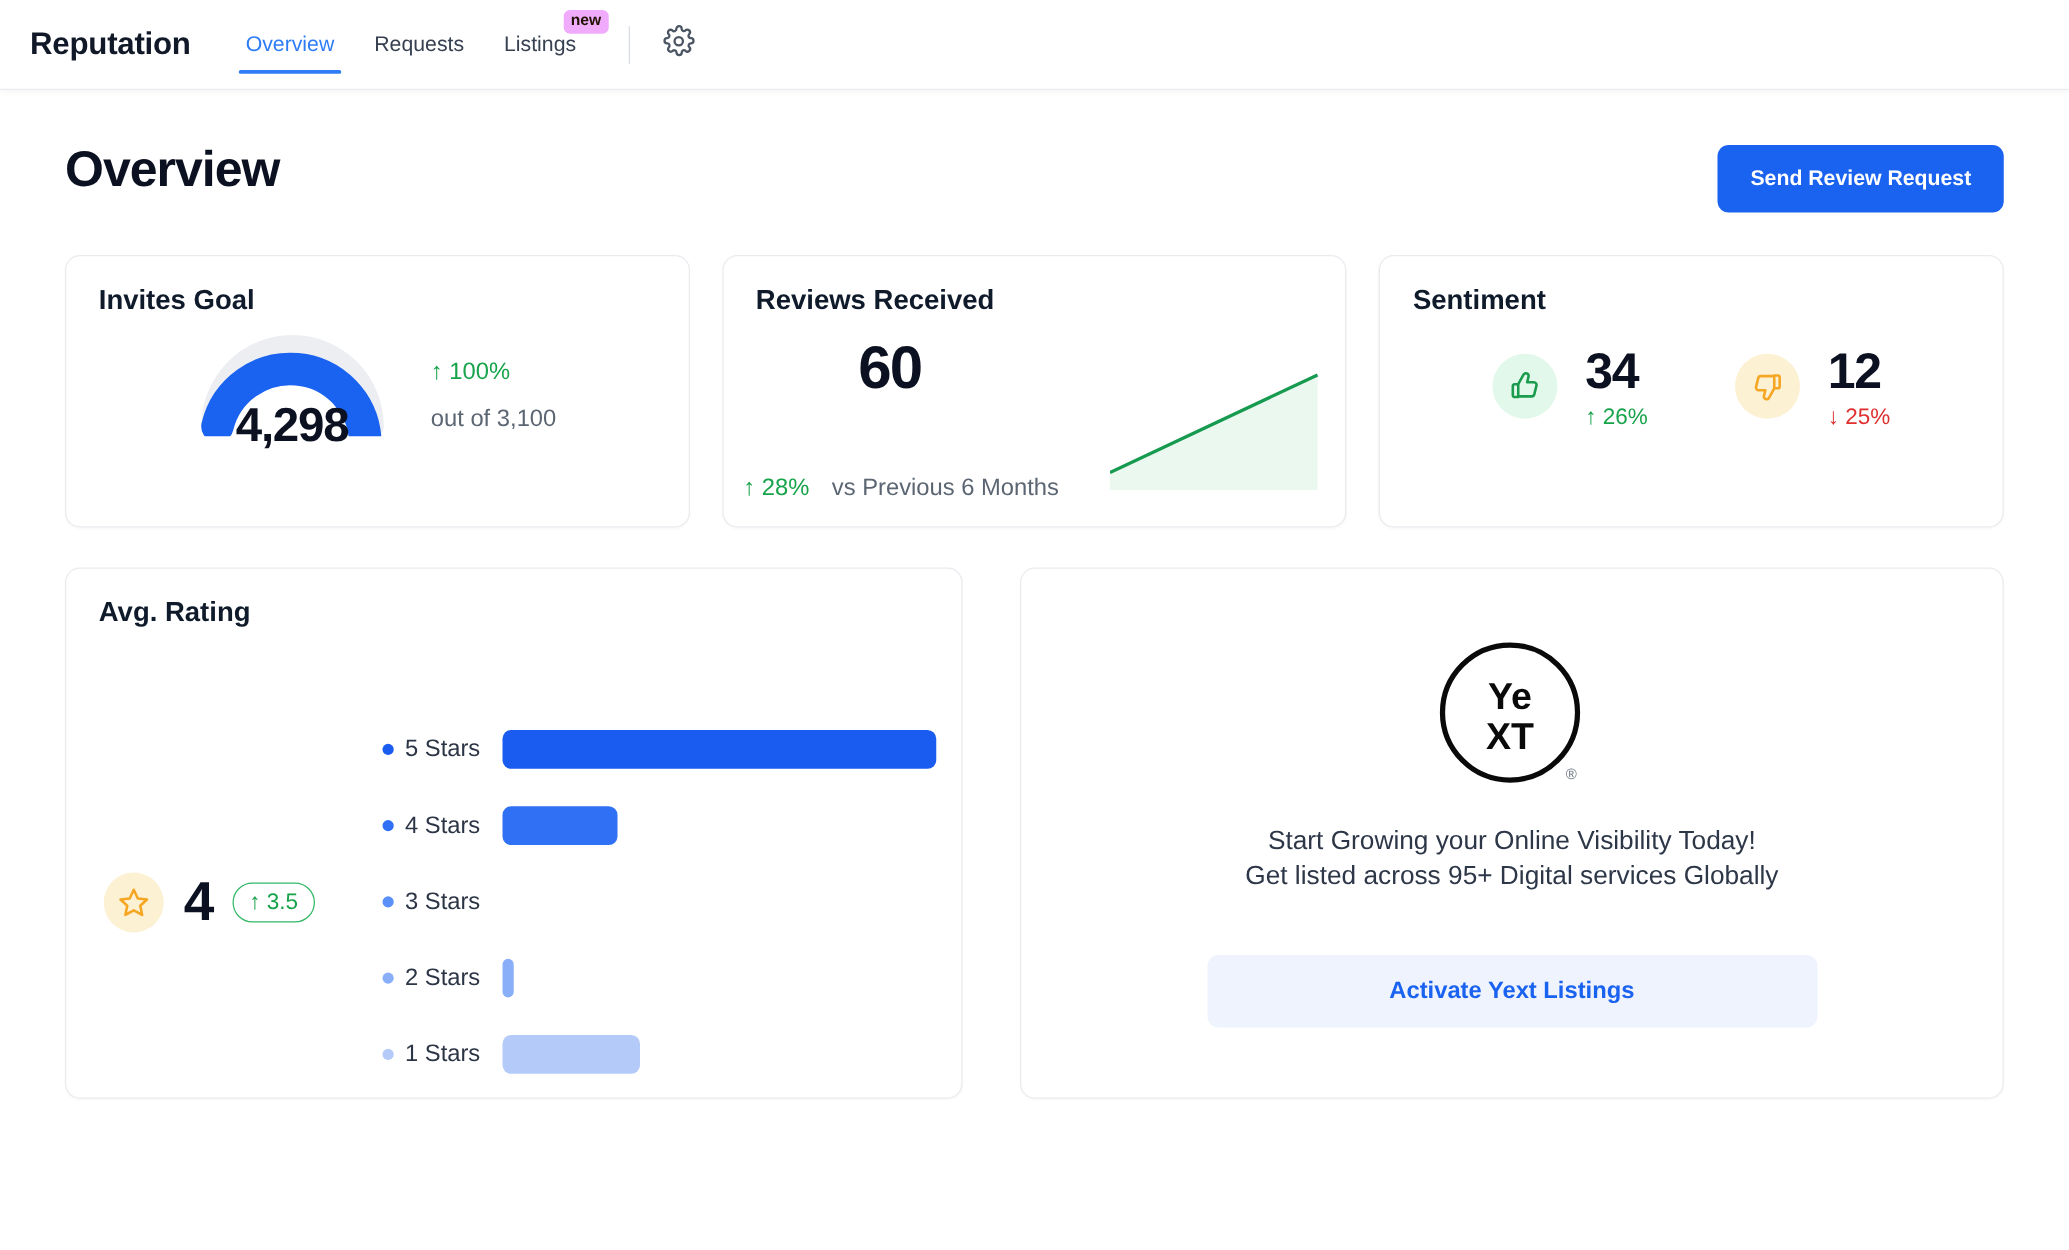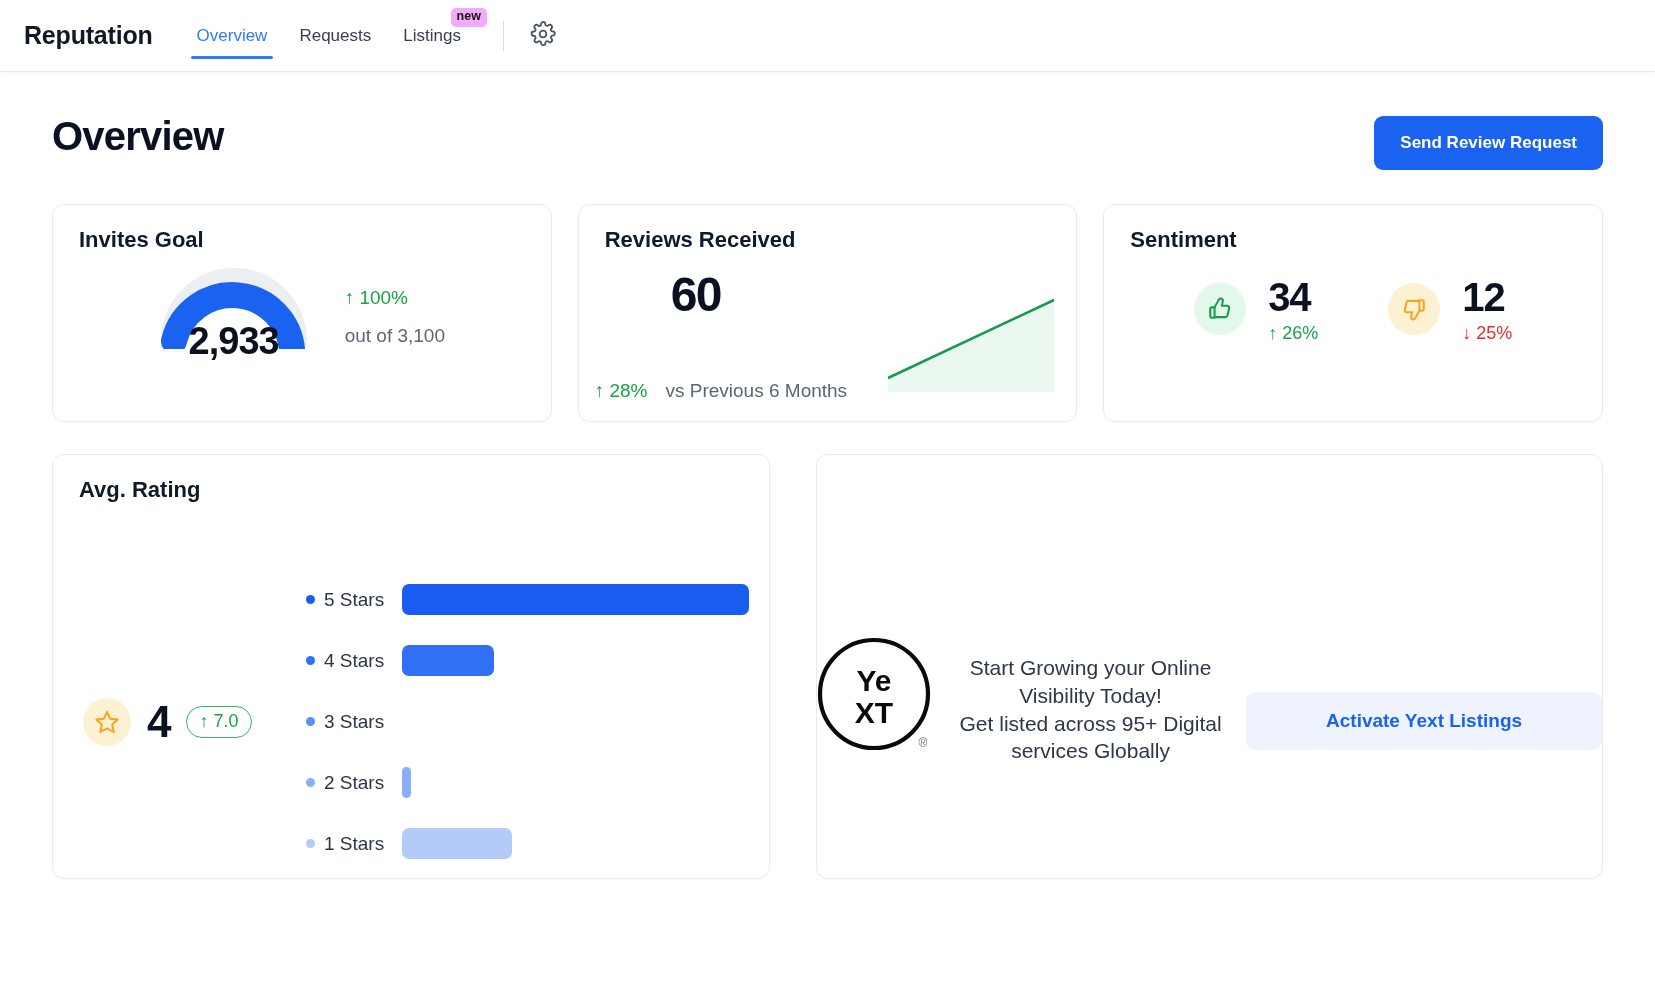--- a/index.html
+++ b/index.html
@@ -171,21 +171,21 @@
     margin-top: 16px;
     font-size: 19px;
     color: #5c6673;
     white-space: nowrap;
   }
 
   
   .rr-body { position: relative; height: 100%; }
   .rr-num {
     position: absolute;
-    left: 92px;
+    left: 108px;
     top: 62px;
     font-size: 48px;
     font-weight: 700;
     letter-spacing: -1.5px;
     color: #0b1120;
   }
   .rr-footer {
     position: absolute;
     left: 16px;
     bottom: 19px;
@@ -300,21 +300,21 @@
   .dot { width: 9px; height: 9px; border-radius: 50%; flex: none; }
   .bar {
     height: 31px;
     border-radius: 7px;
   }
 
   
   .yext-inner {
     height: 100%;
     display: flex;
-    flex-direction: row;
+    flex-direction: column;
     align-items: center;
     justify-content: flex-start;
     padding-top: 58px;
   }
   .yext-logo { position: relative; width: 118px; height: 118px; }
   .yext-copy {
     margin-top: 28px;
     text-align: center;
     font-size: 21px;
     color: #2d3748;
@@ -374,21 +374,21 @@
   <div class="row-1">
 
     <div class="card">
       <div class="card-title">Invites Goal</div>
       <div class="gauge-wrap">
         <div class="gauge">
           <svg width="150" height="86" viewBox="0 0 150 86">
             <path d="M15 78 A60 60 0 0 1 135 78" fill="none" stroke="#eceef2" stroke-width="26" stroke-linecap="round"></path>
             <path d="M15 78 A60 60 0 0 1 133.2 88.5" fill="none" stroke="#1a62f0" stroke-width="26" stroke-linecap="round"></path>
           </svg>
-          <div class="gauge-value">2,933</div>
+          <div class="gauge-value">4,298</div>
         </div>
         <div class="gauge-side">
           <div class="gauge-pct">
             <span>↑</span>
             <span>100%</span>
           </div>
           <div class="gauge-sub">out of 3,100</div>
         </div>
       </div>
     </div>
@@ -457,21 +457,21 @@
       <div class="rating-inner">
         <div class="rating-left">
           <div class="star-circle">
             <svg width="26" height="26" viewBox="0 0 24 24" fill="none" stroke="#f5a623" stroke-width="1.9" stroke-linejoin="round">
               <polygon points="12 2.6 15 9 21.8 9.8 16.8 14.4 18.2 21.2 12 17.8 5.8 21.2 7.2 14.4 2.2 9.8 9 9"></polygon>
             </svg>
           </div>
           <div class="rating-num">4</div>
           <div class="rating-chip">
             <span>↑</span>
-            <span>7.0</span>
+            <span>3.5</span>
           </div>
         </div>
         <div class="bars">
           <div class="bar-row">
             <div class="bar-label">
               <span class="dot" style="background:#1a5cf0"></span>
               <span>5 Stars</span>
             </div>
             <div class="bar" style="width:347px;background:#1a5cf0"></div>
           </div>

